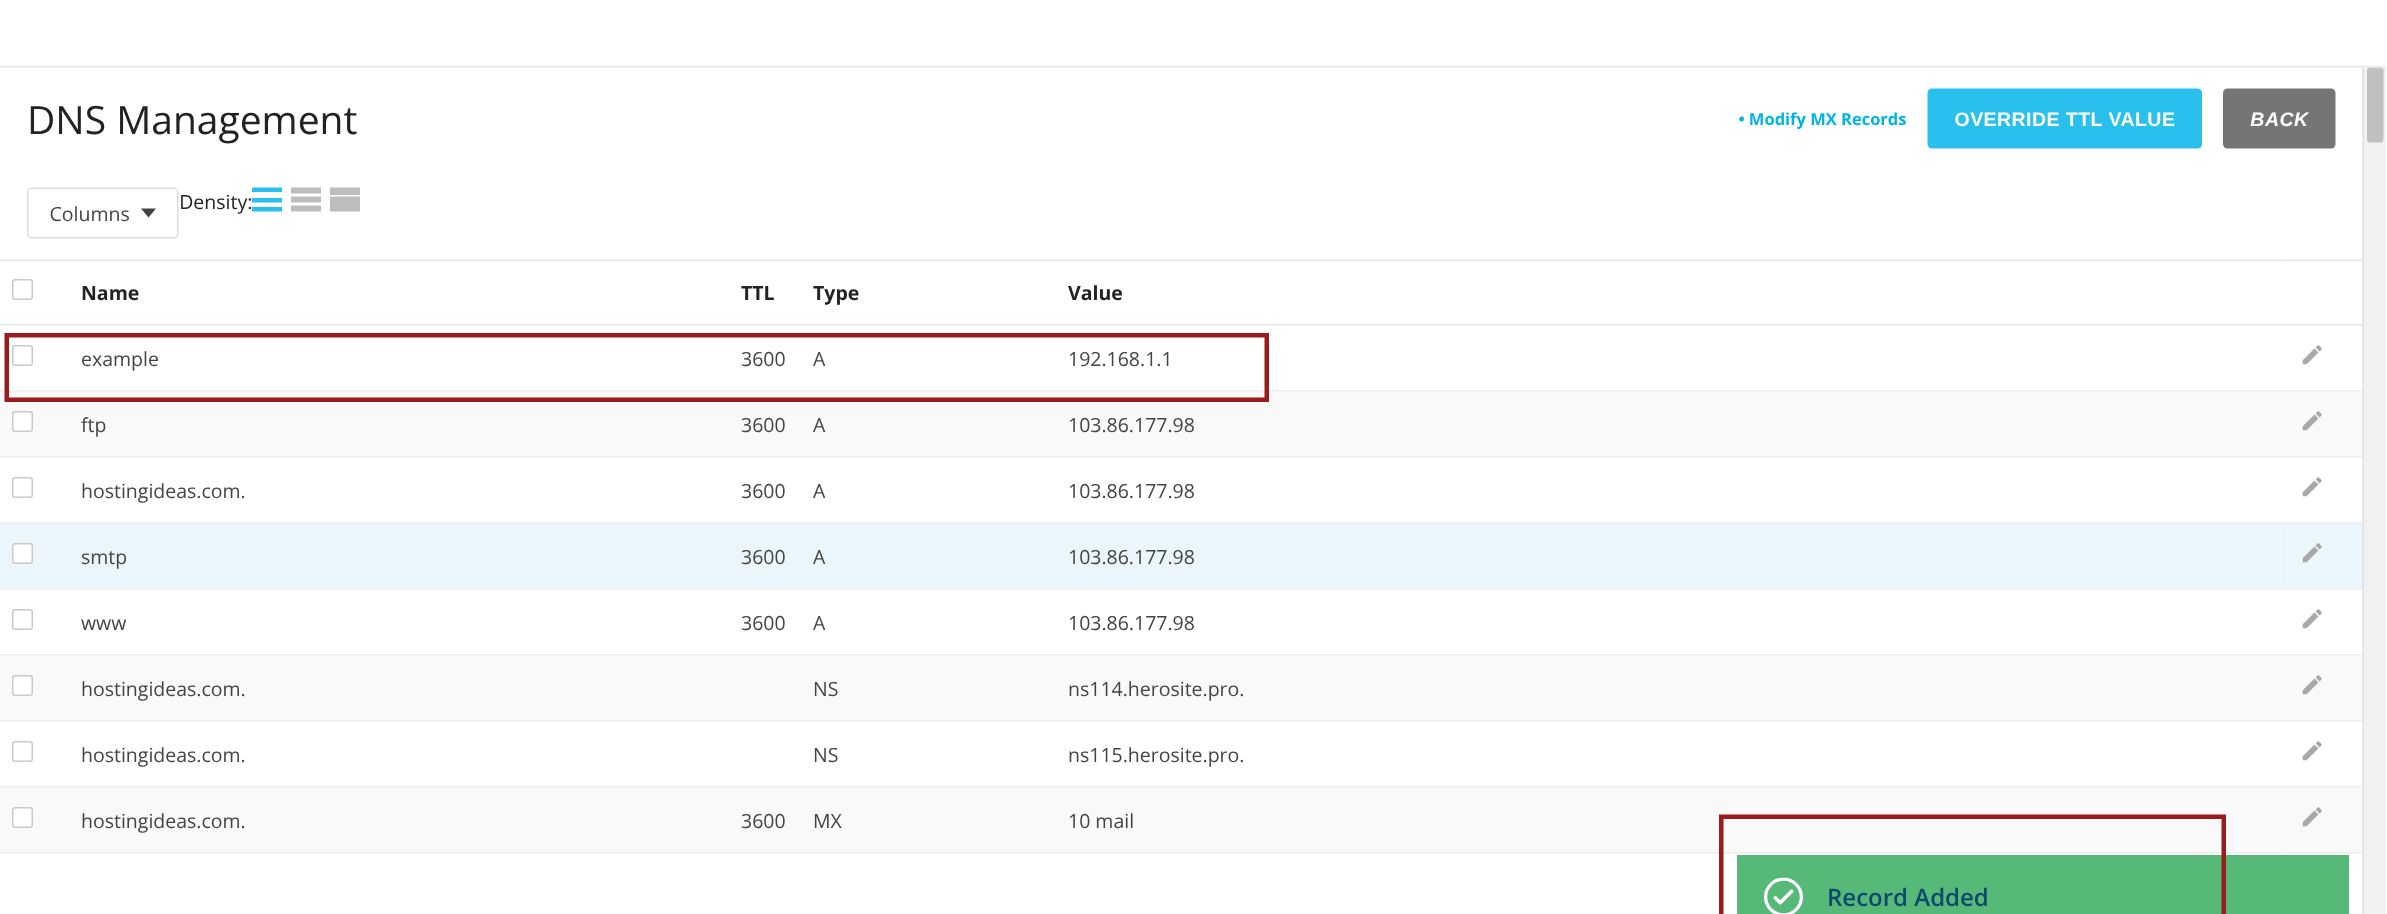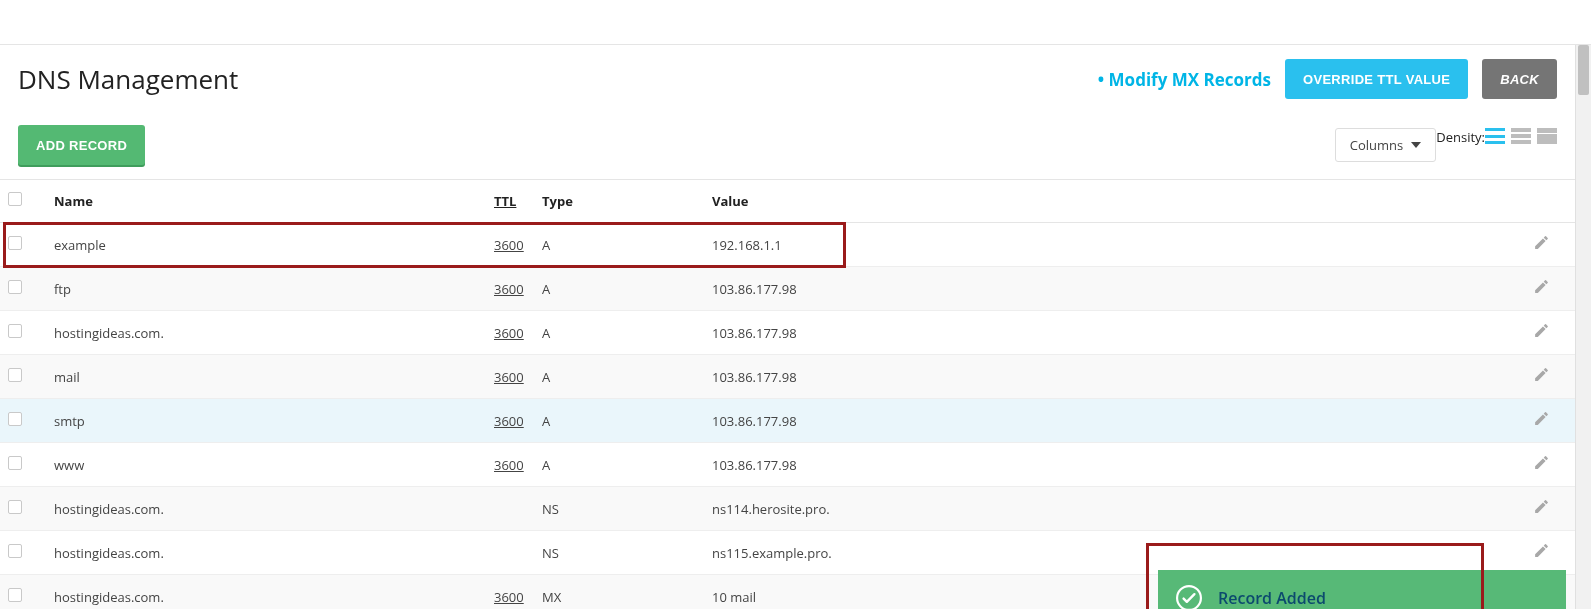--- a/index.html
+++ b/index.html
@@ -6,21 +6,21 @@
   html, body { margin:0; padding:0; font-family: "Segoe UI", "Open Sans", Arial, sans-serif; font-size:13px; color:#333; background:#fff; }
   .page { width:1591px; height:609px; position:relative; overflow:hidden; background:#fff; border-top:1px solid #e5e5e5;margin-top:44px; }
   .scrollbar { position:absolute; right:0; top:0; width:16px; height:100%; background:#f1f1f1; border-left:1px solid #e0e0e0; }
   .scrollbar .thumb { position:absolute; left:2px; right:2px; top:0; height:50px; background:#c0c0c0; border-radius:2px; }
   .content { position:absolute; left:0; top:0; right:16px; bottom:0; }
 
   
   .hdr { display:flex; align-items:center; justify-content:space-between; padding:14px 18px 10px 18px; }
   .page-title { font-size:26px; font-weight:400; color:#222; }
   .hdr-actions { display:flex; align-items:center; gap:14px; }
-  .link-modify { color:#00b5e6; font-weight:700; font-size:17px; text-decoration:none; white-space:nowrap; }
+  .link-modify { color:#00b5e6; font-weight:700; font-size:11px; text-decoration:none; white-space:nowrap; }
   .btn { display:inline-flex; align-items:center; justify-content:center; height:40px; padding:0 18px; border-radius:3px; font-weight:700; font-size:13px; letter-spacing:.3px; cursor:pointer; border:none; }
   .btn-primary { background:#2ac0ee; color:#fff; }
   .btn-dark { background:#757575; color:#fff;font-style:italic; }
   .btn-green { background:#54b973; color:#fff; box-shadow:0 2px 0 #3f9d5c; }
 
   
   .toolbar { display:flex; align-items:center; justify-content:space-between; padding:16px 18px 14px 18px; }
   .toolbar-right { display:flex; align-items:flex-start; }
   .columns-btn { display:inline-flex; align-items:center; gap:8px; height:34px; padding:0 14px; border:1px solid #ddd; border-radius:3px; background:#fff; color:#444; cursor:pointer; }
   .density-label { font-weight:400; color:#222; }
@@ -33,21 +33,21 @@
 
   
   .tbl { width:100%; border-collapse:collapse; }
   .tbl th, .tbl td { text-align:left; font-size:13px; }
   .tbl thead th { padding:12px 8px; font-weight:700; color:#222; border-bottom:1px solid #e5e5e5; border-top:1px solid #e5e5e5; background:#fff; }
   .tbl tbody td { padding:11px 8px; border-bottom:1px solid #eee; color:#444; }
   .tbl tbody tr.zebra { background:#f9f9f9; }
   .tbl tbody tr.row-hl { background:#eaf6fb; }
   .col-chk { width:46px; text-align:center; }
   .col-name { width:440px; padding-left:4px; }
-  .col-ttl { width:48px;text-decoration:underline; }
+  .col-ttl { width:48px; }
   .col-type { width:170px; }
   .col-value { width:auto; }
   .col-edit { width:50px; text-align:right; padding-right:18px; }
   .chk { width:14px; height:14px; border:1px solid #c9c9c9; border-radius:2px; display:inline-block; background:#fff; }
   .edit-ic svg { width:17px; height:17px; }
   .edit-ic svg path { fill:#a8a8a8; }
 
   
   .hl-rect { position:absolute; border:3px solid #9a1b1b; pointer-events:none; }
   .hl1 { left:3px; top:177px; width:843px; height:46px; }
@@ -70,21 +70,20 @@
     <div class="hdr">
       <div class="page-title">DNS Management</div>
       <div class="hdr-actions">
         <a class="link-modify">• Modify MX Records</a>
         <button class="btn btn-primary">OVERRIDE TTL VALUE</button>
         <button class="btn btn-dark">BACK</button>
       </div>
     </div>
 
     <div class="toolbar">
-      <button class="btn btn-green">ADD RECORD</button>
       <div class="toolbar-right">
         <div class="columns-btn">
           <span>Columns</span>
           <span class="caret-down"></span>
         </div>
         <span class="density-label">Density:</span>
         <div class="density-icons">
           <div class="dens-ic active">
               <span></span>
               <span></span>
@@ -139,30 +138,20 @@
           <tr>
             <td class="col-chk"><span class="chk"></span></td>
             <td class="col-name">hostingideas.com.</td>
             <td class="col-ttl">3600</td>
             <td class="col-type">A</td>
             <td class="col-value">103.86.177.98</td>
             <td class="col-edit"><span class="edit-ic"><svg viewBox="0 0 24 24">
                   <path d="M3 17.25V21h3.75L17.81 9.94l-3.75-3.75L3 17.25zM20.71 7.04a1 1 0 0 0 0-1.41l-2.34-2.34a1 1 0 0 0-1.41 0l-1.83 1.83 3.75 3.75 1.83-1.83z"></path>
                 </svg></span></td>
           </tr>
-          <tr class="zebra">
-            <td class="col-chk"><span class="chk"></span></td>
-            <td class="col-name">mail</td>
-            <td class="col-ttl">3600</td>
-            <td class="col-type">A</td>
-            <td class="col-value">103.86.177.98</td>
-            <td class="col-edit"><span class="edit-ic"><svg viewBox="0 0 24 24">
-                  <path d="M3 17.25V21h3.75L17.81 9.94l-3.75-3.75L3 17.25zM20.71 7.04a1 1 0 0 0 0-1.41l-2.34-2.34a1 1 0 0 0-1.41 0l-1.83 1.83 3.75 3.75 1.83-1.83z"></path>
-                </svg></span></td>
-          </tr>
           <tr class="row-hl">
             <td class="col-chk"><span class="chk"></span></td>
             <td class="col-name">smtp</td>
             <td class="col-ttl">3600</td>
             <td class="col-type">A</td>
             <td class="col-value">103.86.177.98</td>
             <td class="col-edit"><span class="edit-ic"><svg viewBox="0 0 24 24">
                   <path d="M3 17.25V21h3.75L17.81 9.94l-3.75-3.75L3 17.25zM20.71 7.04a1 1 0 0 0 0-1.41l-2.34-2.34a1 1 0 0 0-1.41 0l-1.83 1.83 3.75 3.75 1.83-1.83z"></path>
                 </svg></span></td>
           </tr>
@@ -184,21 +173,21 @@
             <td class="col-value">ns114.herosite.pro.</td>
             <td class="col-edit"><span class="edit-ic"><svg viewBox="0 0 24 24">
                   <path d="M3 17.25V21h3.75L17.81 9.94l-3.75-3.75L3 17.25zM20.71 7.04a1 1 0 0 0 0-1.41l-2.34-2.34a1 1 0 0 0-1.41 0l-1.83 1.83 3.75 3.75 1.83-1.83z"></path>
                 </svg></span></td>
           </tr>
           <tr>
             <td class="col-chk"><span class="chk"></span></td>
             <td class="col-name">hostingideas.com.</td>
             <td class="col-ttl"></td>
             <td class="col-type">NS</td>
-            <td class="col-value">ns115.example.pro.</td>
+            <td class="col-value">ns115.herosite.pro.</td>
             <td class="col-edit"><span class="edit-ic"><svg viewBox="0 0 24 24">
                   <path d="M3 17.25V21h3.75L17.81 9.94l-3.75-3.75L3 17.25zM20.71 7.04a1 1 0 0 0 0-1.41l-2.34-2.34a1 1 0 0 0-1.41 0l-1.83 1.83 3.75 3.75 1.83-1.83z"></path>
                 </svg></span></td>
           </tr>
           <tr class="zebra">
             <td class="col-chk"><span class="chk"></span></td>
             <td class="col-name">hostingideas.com.</td>
             <td class="col-ttl">3600</td>
             <td class="col-type">MX</td>
             <td class="col-value">10 mail</td>

